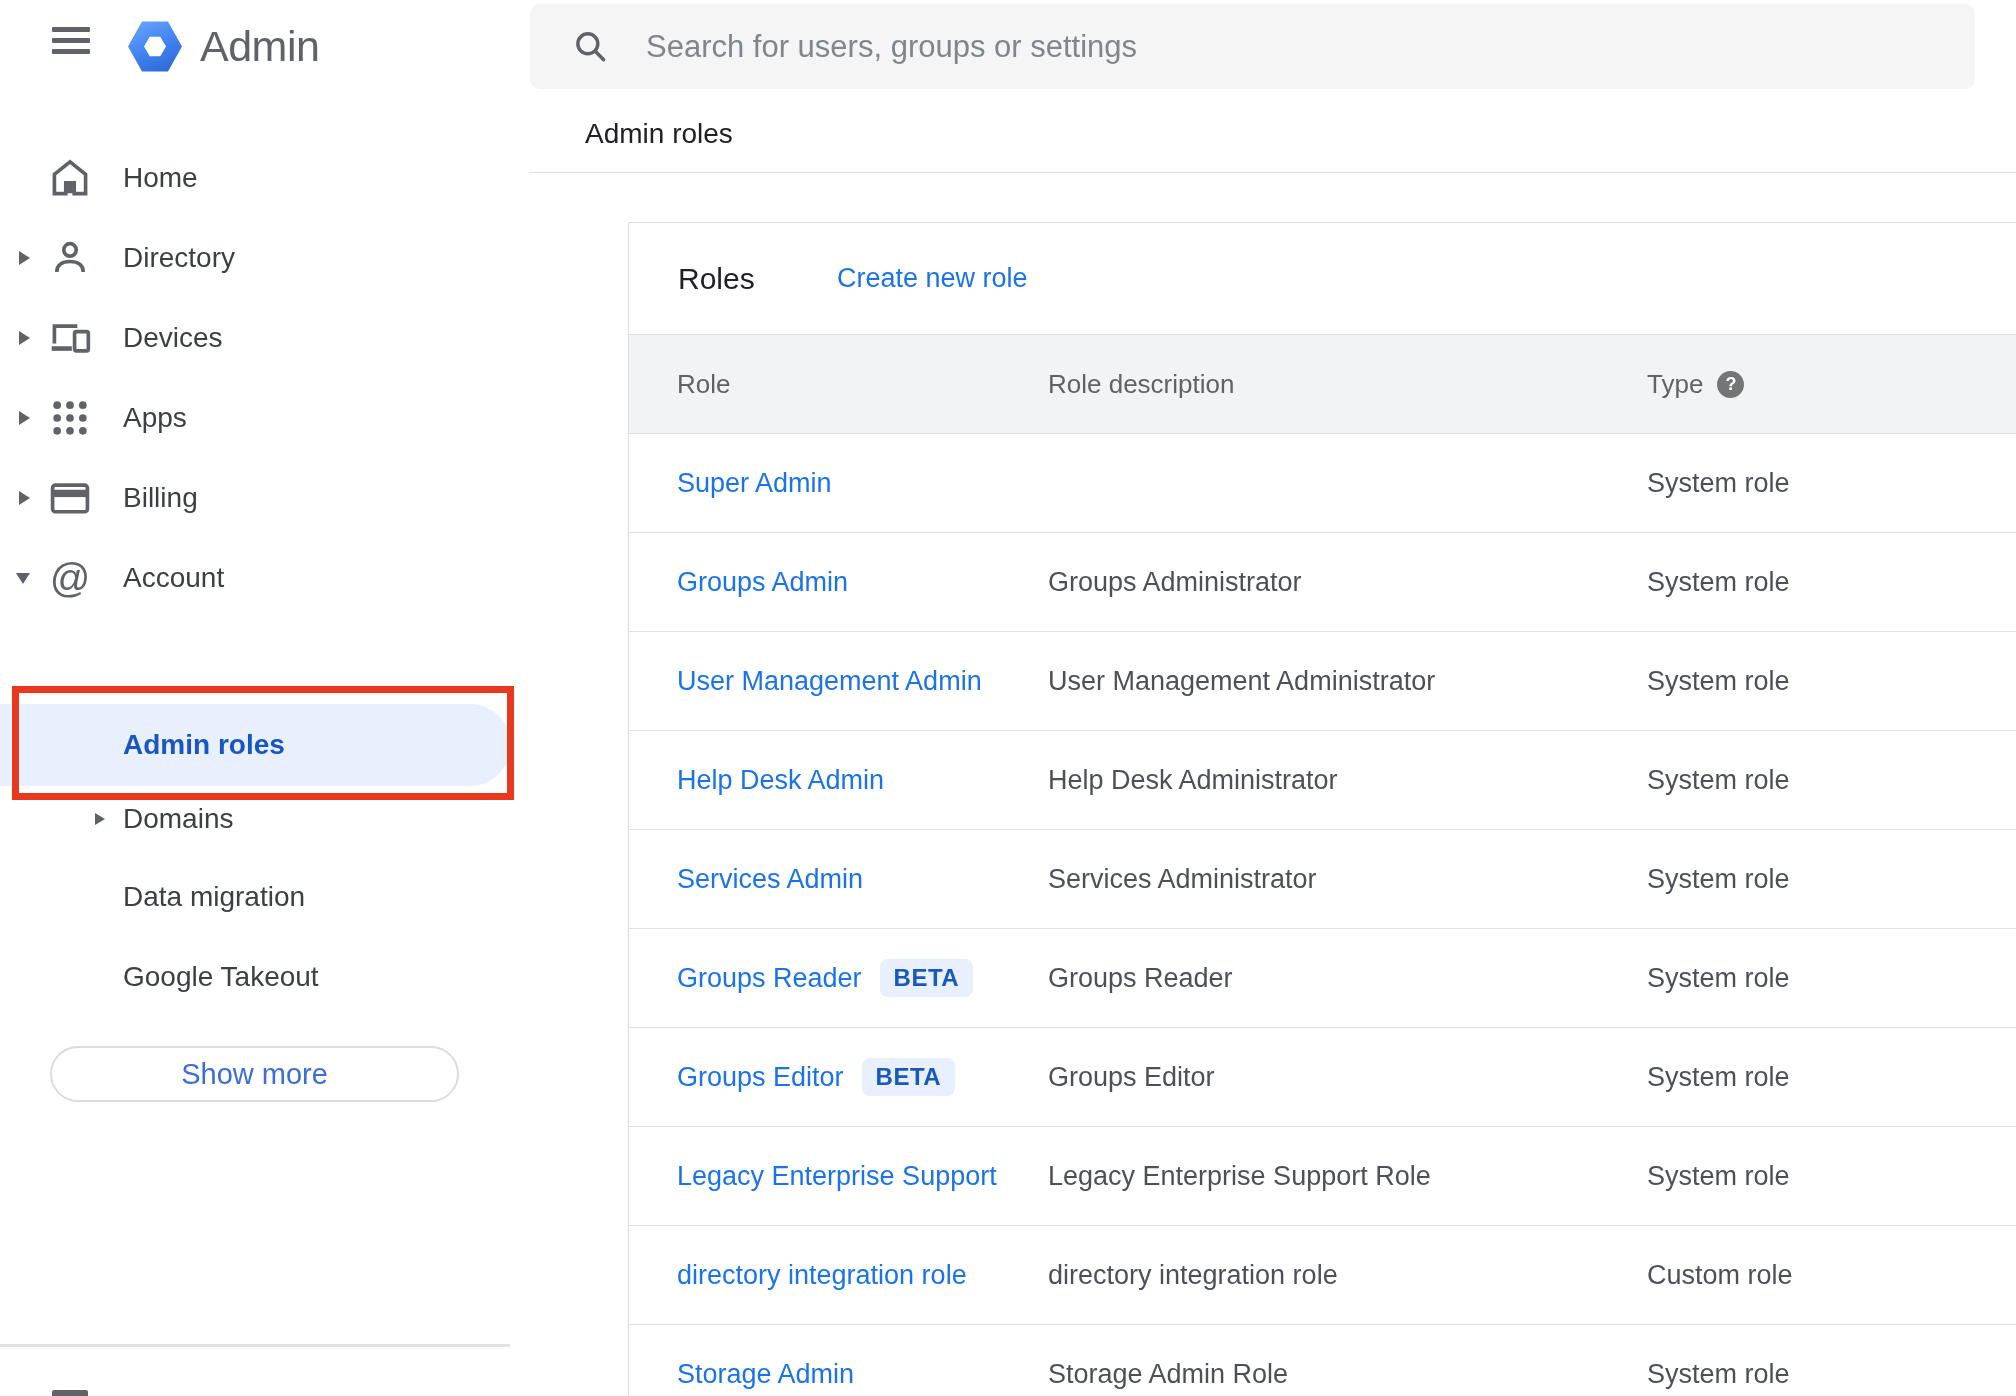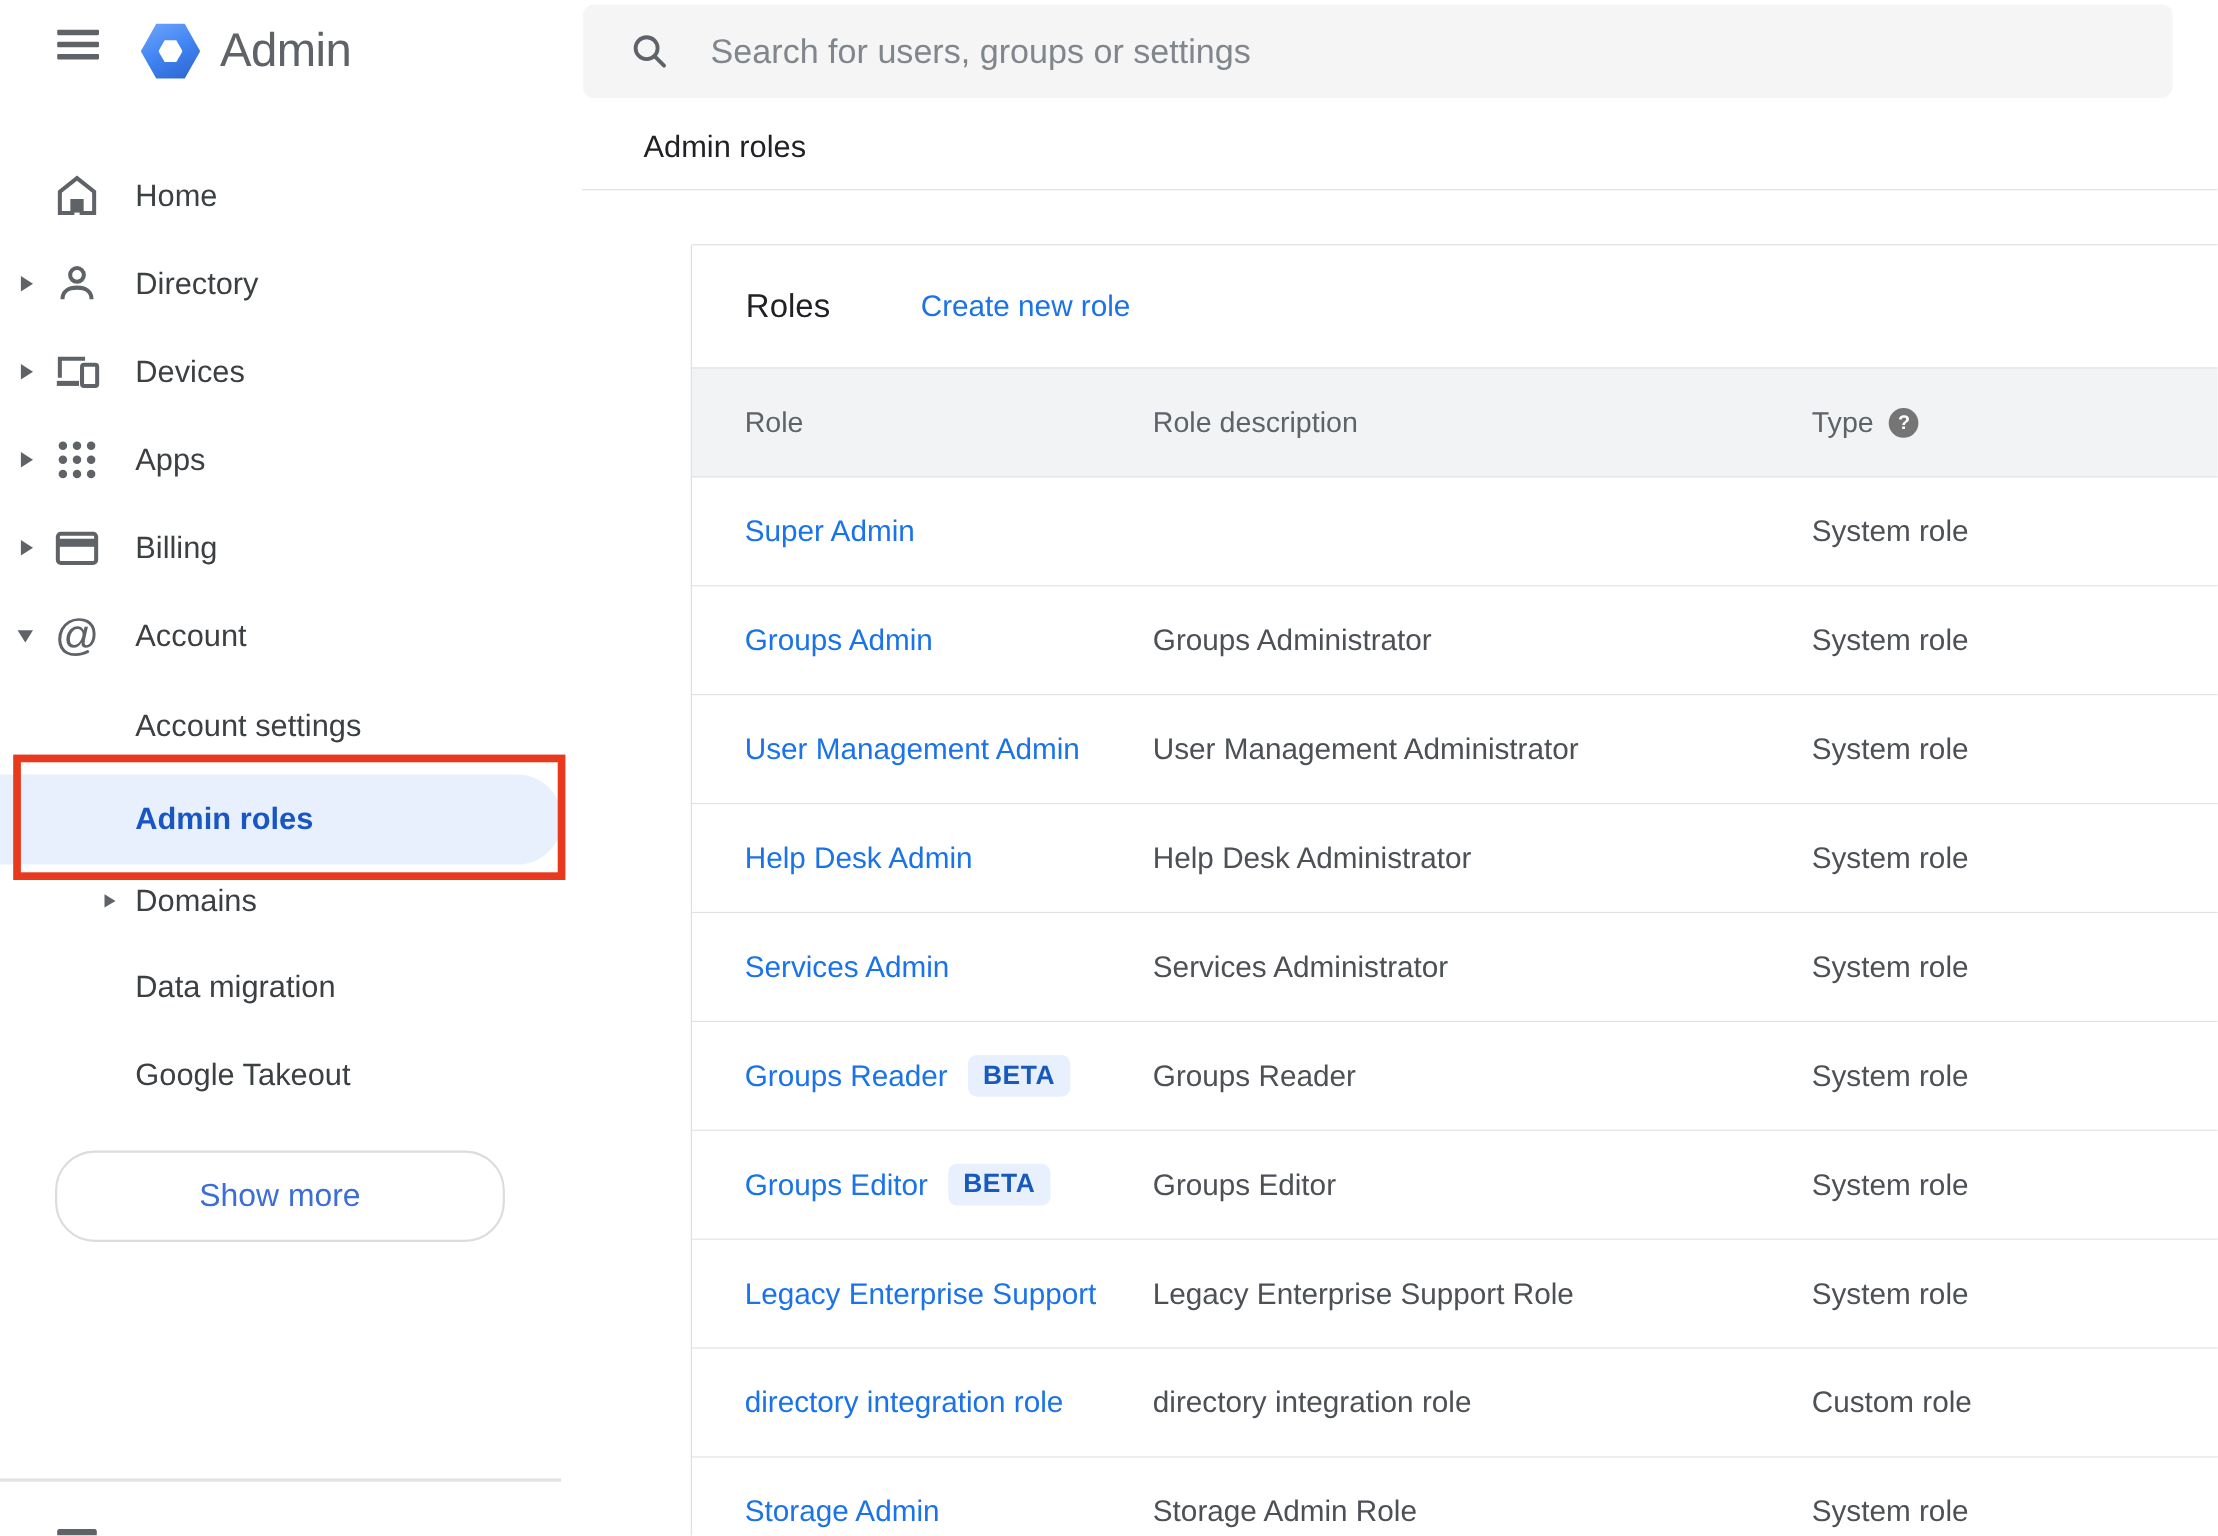--- a/index.html
+++ b/index.html
@@ -28,21 +28,21 @@
   .nav-icon{position:absolute;left:48px;width:44px;height:44px;display:flex;align-items:center;justify-content:center;color:#5f6368;}
   .nav-icon svg{width:44px;height:44px;stroke:#5f6368;fill:none;stroke-width:2;}
   .at-glyph{font-size:40px;color:#5f6368;line-height:44px;}
   .nav-label{position:absolute;left:123px;font-size:28px;color:#3c4043;white-space:nowrap;}
   .sub-label{position:absolute;left:123px;font-size:28px;color:#3c4043;white-space:nowrap;}
   .selected-pill{position:absolute;left:0;top:704px;width:511px;height:82px;
     background:#e8f0fe;border-radius:0 41px 41px 0;display:flex;align-items:center;cursor:pointer;}
   .selected-pill span{margin-left:123px;font-size:28px;font-weight:700;color:#1956c4;}
   .annotation-box{position:absolute;left:12px;top:686px;width:502px;height:114px;
     border:7px solid #e8391f;box-sizing:border-box;pointer-events:none;}
-  .show-more{position:absolute;left:50px;top:1046px;width:409px;height:83px;border-radius:36px;
+  .show-more{position:absolute;left:50px;top:1046px;width:409px;height:56px;border-radius:36px;
     border:2px solid #dadce0;box-sizing:border-box;background:#fff;display:flex;align-items:center;justify-content:center;cursor:pointer;}
   .show-more span{font-size:29px;font-weight:500;color:#3b6ed6;}
   .sidebar-divider{position:absolute;left:0;top:1344px;width:510px;height:3px;background:#e3e3e3;}
   .cutoff-icon{position:absolute;left:52px;top:1390px;width:36px;height:6px;background:#5f6368;border-radius:2px 2px 0 0;}
   
   .search-bar{position:absolute;left:530px;top:4px;width:1445px;height:85px;background:#f5f5f6;
     border-radius:10px;display:flex;align-items:center;cursor:text;text-align:center;}
   .search-icon{position:absolute;left:42px;width:38px;height:38px;}
   .search-icon svg{width:38px;height:38px;stroke:#5f6368;fill:none;stroke-width:2.2;}
   .search-placeholder{position:absolute;left:116px;font-size:31px;color:#80868b;white-space:nowrap;}
@@ -151,23 +151,20 @@
   </div>
 
   <div class="nav-item" style="top:546px">
     <span class="caret-down"></span>
     <span class="nav-icon">
         <span class="at-glyph">@</span>
       </span>
     <span class="nav-label">Account</span>
   </div>
 
-  <div class="nav-item" style="top:630px;height:60px">
-    <span class="sub-label">Account settings</span>
-  </div>
 
   <div class="selected-pill">
     <span>Admin roles</span>
   </div>
   <div class="annotation-box"></div>
 
   <div class="nav-item" style="top:789px;height:60px">
     <span class="caret-right" style="left:95px;border-left-width:10px;border-top-width:6px;border-bottom-width:6px;"></span>
     <span class="sub-label">Domains</span>
   </div>

